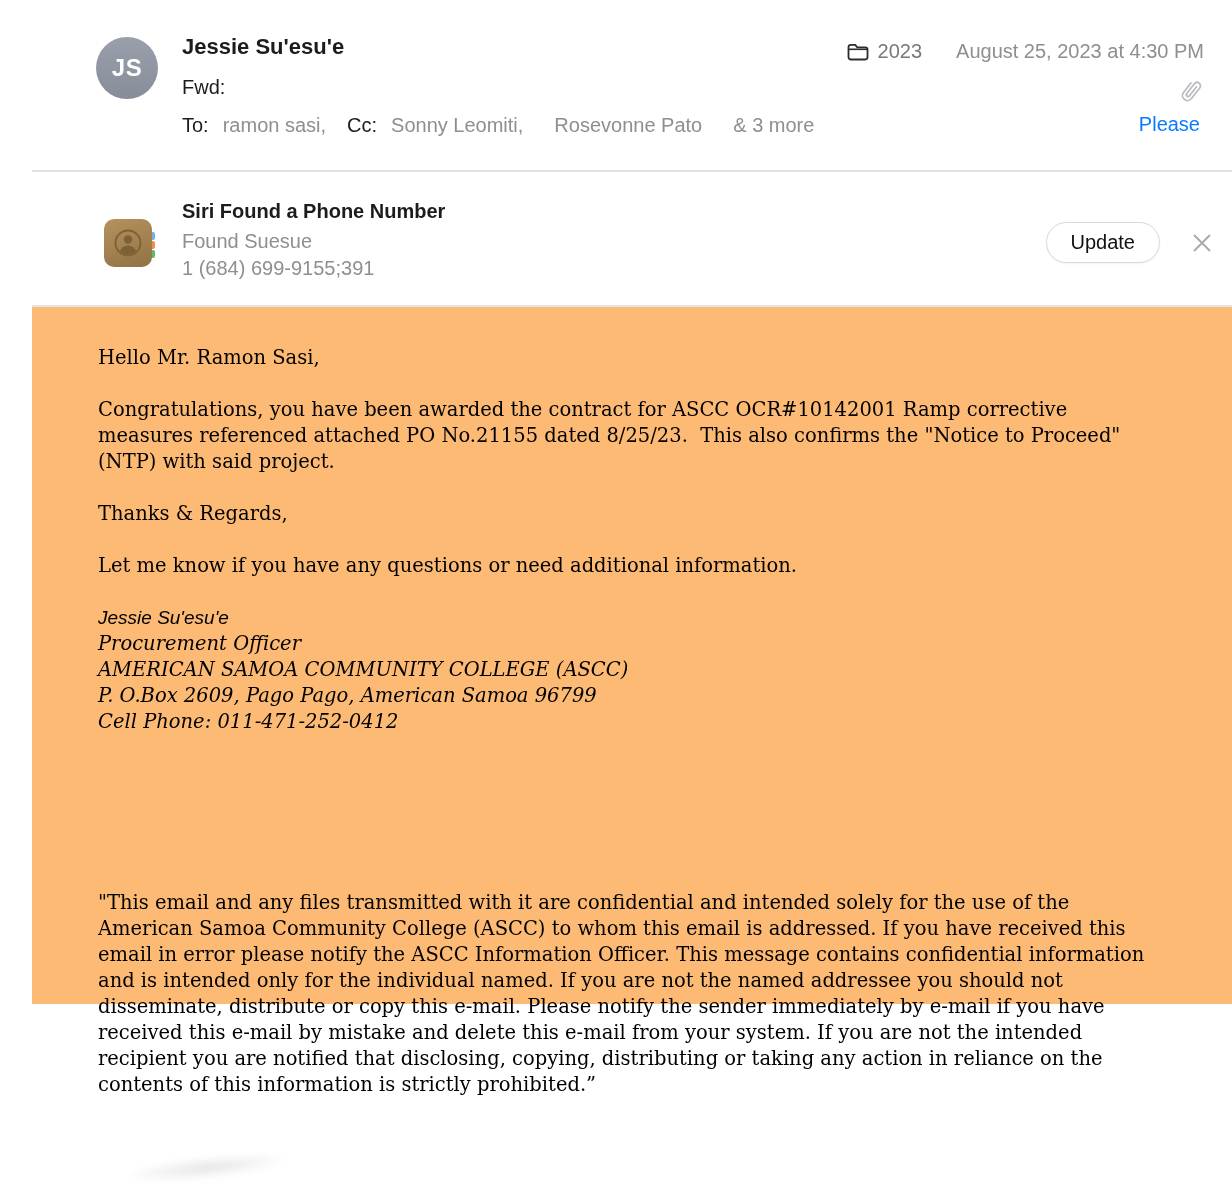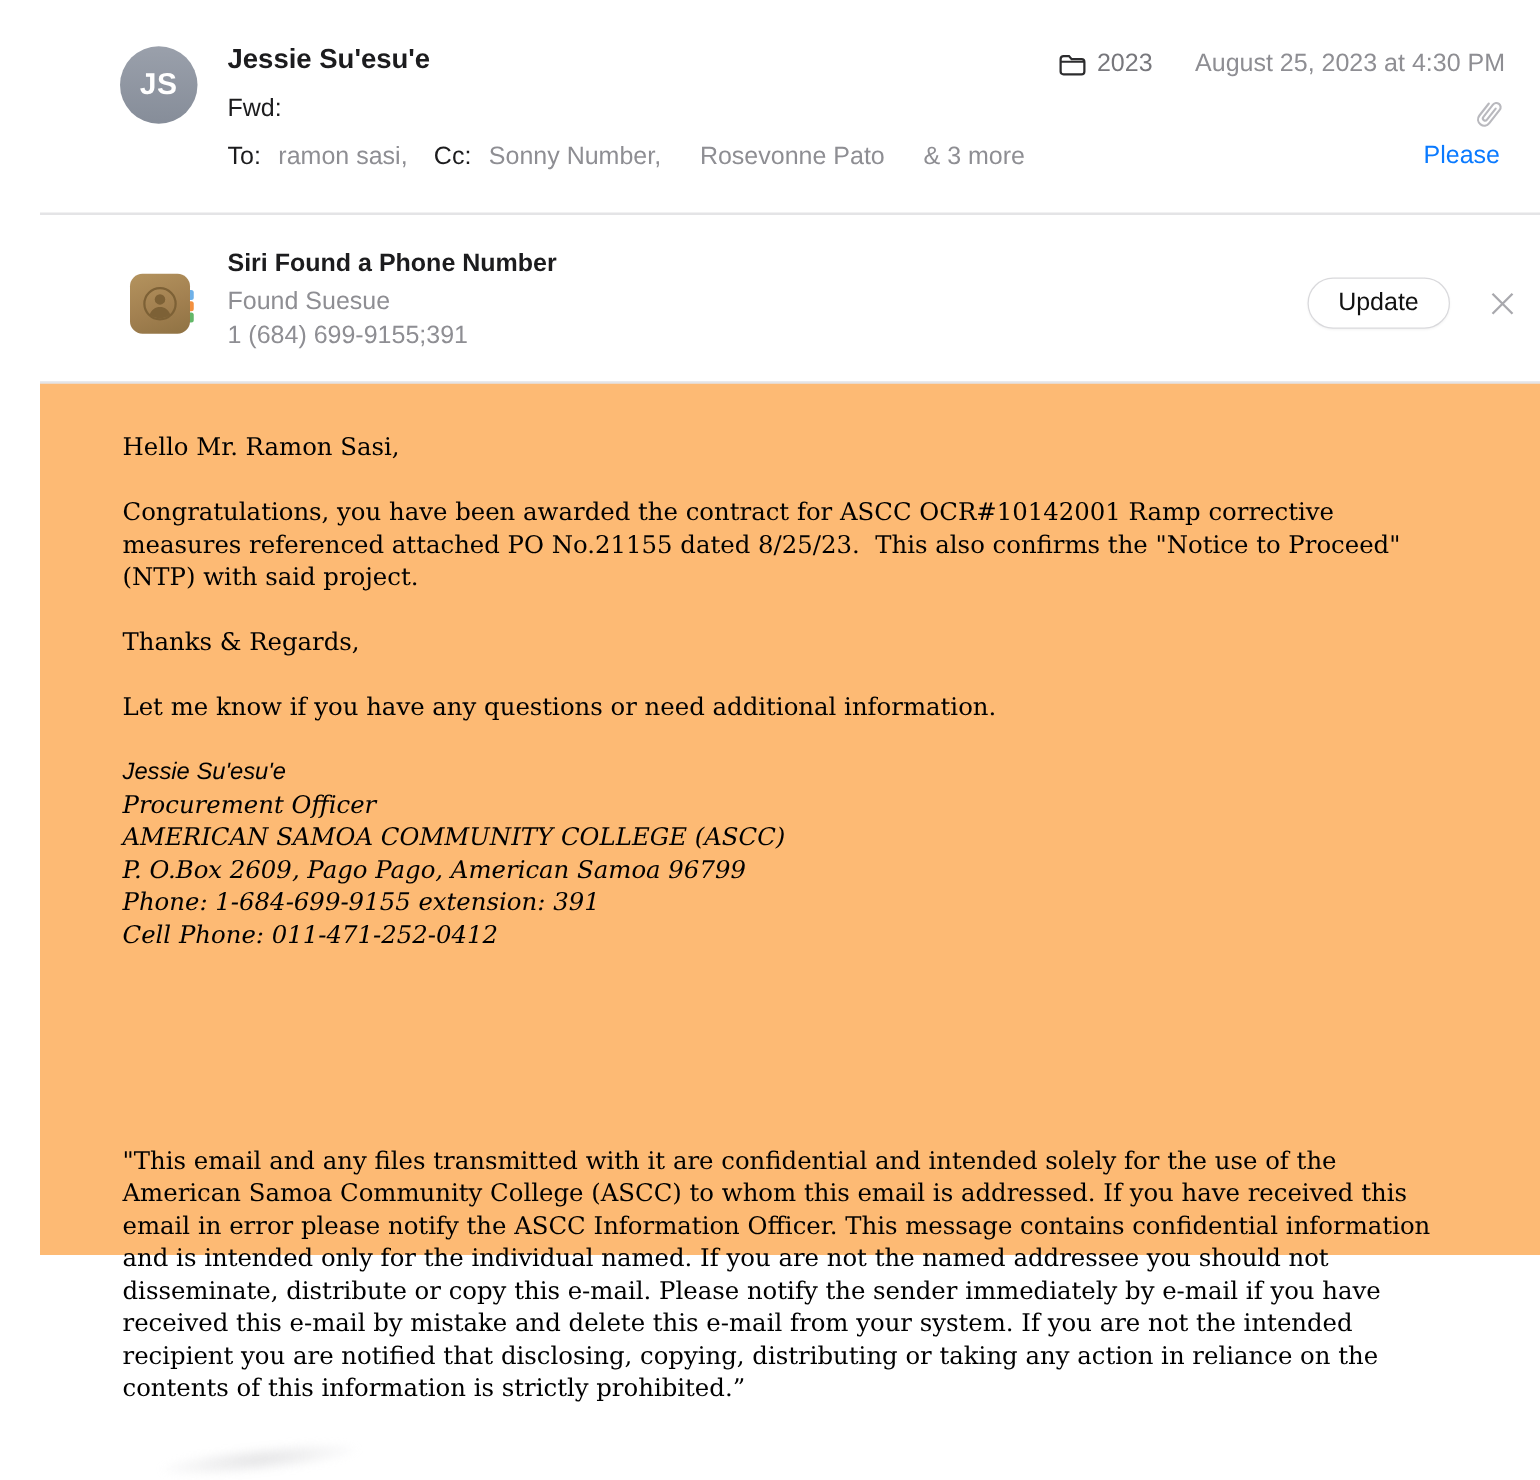--- a/index.html
+++ b/index.html
@@ -97,21 +97,21 @@
 
     <div class="subject">Fwd:</div>
 
     <div class="clip-wrap">
       <svg width="22" height="28" viewBox="0 0 22 28" fill="none" style="transform:rotate(38deg)">
         <path d="M6 7.5v12.2c0 2.9 2.1 5 5 5s5-2.1 5-5V6.2C16 4.2 14.5 2.8 12.6 2.8S9.2 4.2 9.2 6.2v12.4c0 1.1.8 1.9 1.8 1.9s1.8-.8 1.8-1.9V7.3" stroke="#b9b9be" stroke-width="1.7" stroke-linecap="round"></path>
       </svg>
     </div>
 
     <div class="to-row">
-      <span class="lbl">To:</span><span class="addr g-sm">ramon sasi,</span><span class="lbl g-md">Cc:</span><span class="addr g-sm">Sonny Number,</span><span class="addr g-lg">Rosevonne Pato</span><span class="addr g-lg">&amp; 3 more</span>
+      <span class="lbl">To:</span><span class="addr g-sm">ramon sasi,</span><span class="lbl g-md">Cc:</span><span class="addr g-sm">Sonny Leomiti,</span><span class="addr g-lg">Rosevonne Pato</span><span class="addr g-lg">&amp; 3 more</span>
     </div>
 
     <div class="details-link">Please</div>
 
     <div class="hairline hl-1"></div>
   </div>
 
   <div class="siri">
 
     <div class="contacts-icon">
@@ -148,21 +148,20 @@
 measures referenced attached PO No.21155 dated 8/25/23.  This also confirms the "Notice to Proceed"
 (NTP) with said project.</p>
     <p>Thanks &amp; Regards,</p>
     <p>Let me know if you have any questions or need additional information.</p>
 
     <div class="sig">
       <div class="sig-name">Jessie Su'esu'e</div>
       <div class="sig-line">Procurement Officer</div>
       <div class="sig-org">AMERICAN SAMOA COMMUNITY COLLEGE (ASCC)</div>
       <div class="sig-line">P. O.Box 2609, Pago Pago, American Samoa 96799</div>
-      <div class="sig-line">Phone: 1-684-699-9155 extension: 391</div>
       <div class="sig-line">Cell Phone: 011-471-252-0412</div>
     </div>
 
     <div class="spacer"></div>
 
     <p class="prewrap">"This email and any files transmitted with it are confidential and intended solely for the use of the
 American Samoa Community College (ASCC) to whom this email is addressed. If you have received this
 email in error please notify the ASCC Information Officer. This message contains confidential information
 and is intended only for the individual named. If you are not the named addressee you should not
 disseminate, distribute or copy this e-mail. Please notify the sender immediately by e-mail if you have

